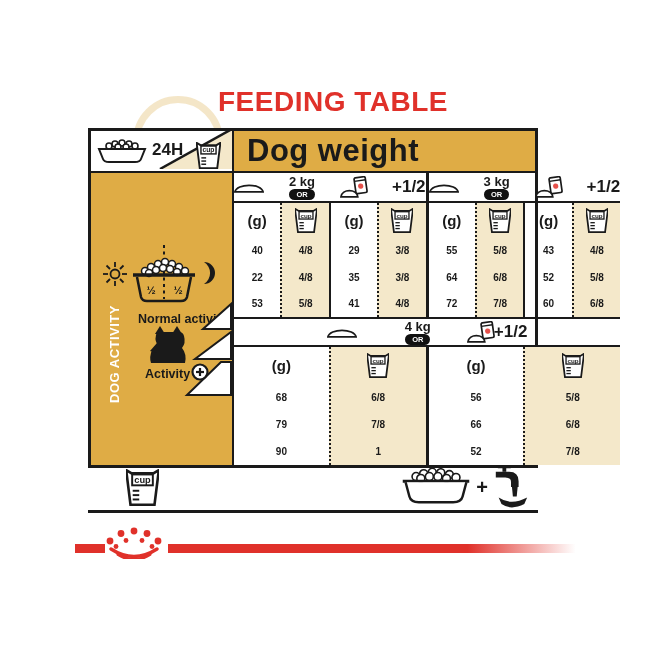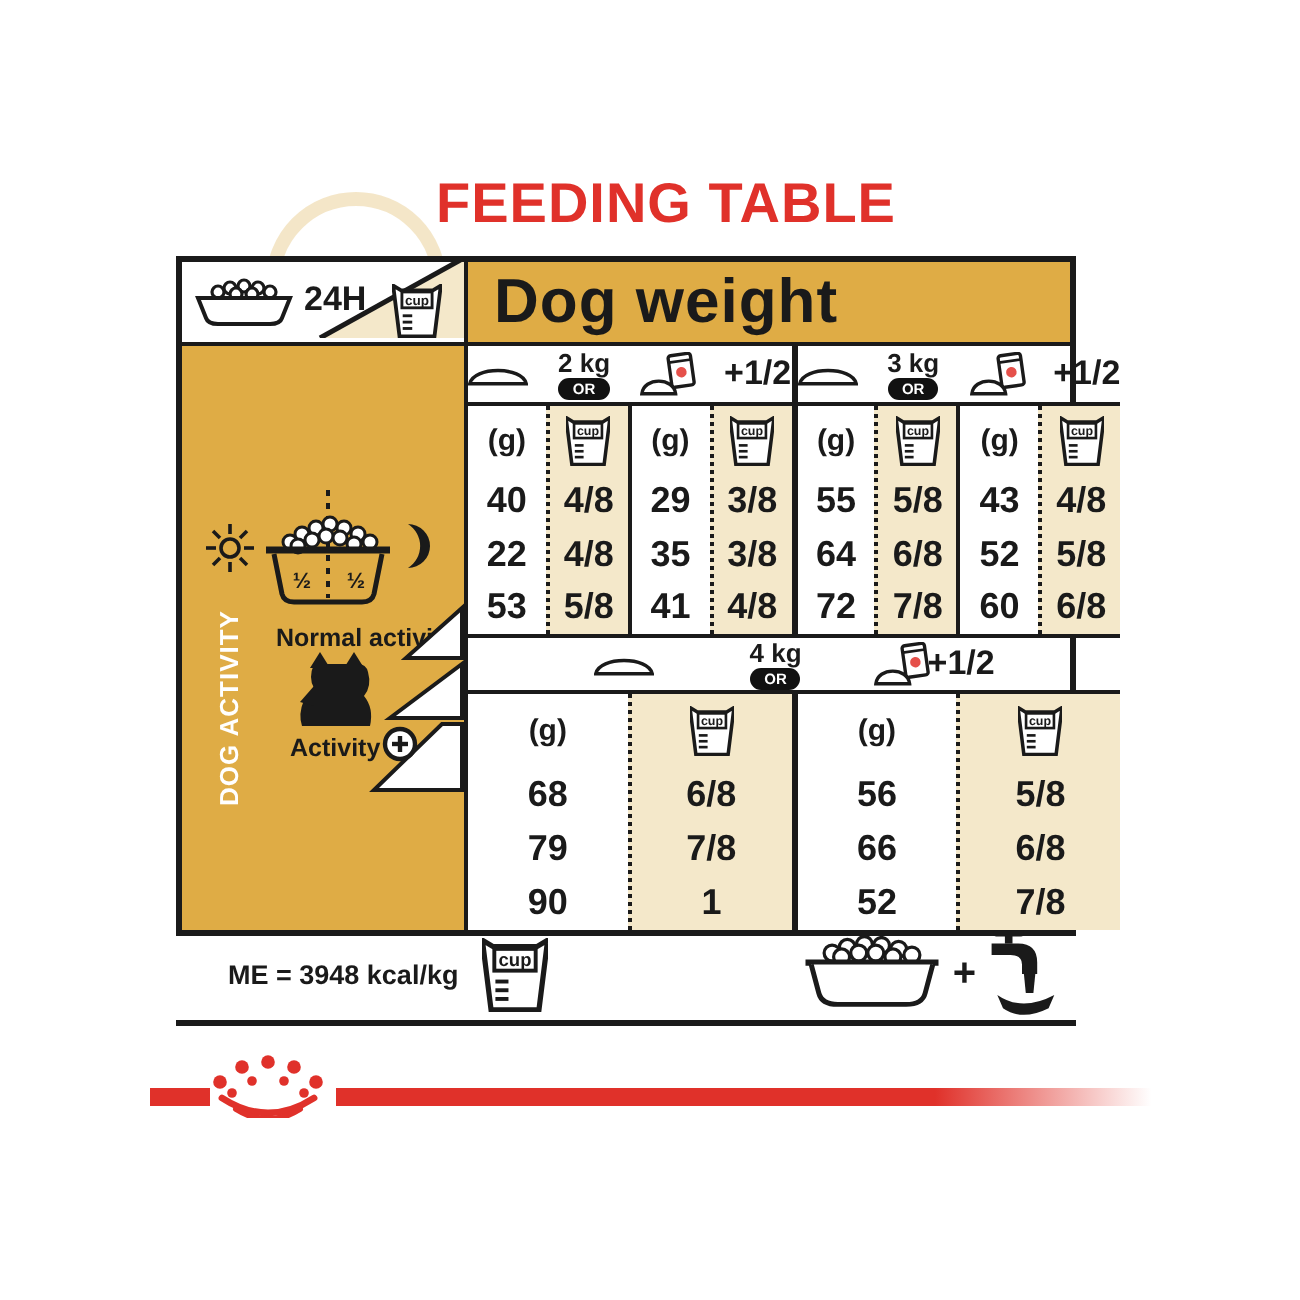--- a/index.html
+++ b/index.html
@@ -19,21 +19,21 @@
   .corner .h24{position:absolute;left:61px;top:9px;font-size:17px;font-weight:bold;}
   .corner .cup-s{position:absolute;left:105px;top:11px;}
   .corner .bowlmini{position:absolute;left:5px;top:7px;}
   .dogweight{flex:1;background:#DFAC45;border-left:2.5px solid #1a1a1a;display:flex;
          align-items:center;padding-left:13px;font-size:31px;font-weight:bold;letter-spacing:.5px;}
   
   .row-main{flex:1;display:flex;}
   .sidebar{width:141px;flex:0 0 141px;background:#DFAC45;border-right:2.5px solid #1a1a1a;position:relative;}
   .content{flex:1;display:flex;flex-direction:column;}
   .ghr{height:28px;flex:0 0 28px;display:flex;border-bottom:2px solid #1a1a1a;}
-  .group{flex:1;display:flex;align-items:center;justify-content:center;gap:15px;}
+  .group{flex:1;display:flex;align-items:center;justify-content:center;gap:25px;}
   .group + .group{border-left:3px solid #1a1a1a;}
   .orwrap{display:flex;flex-direction:column;align-items:center;}
   .kg{font-size:13px;font-weight:bold;line-height:13px;white-space:nowrap;}
   .or{background:#111;color:#fff;font-size:7.5px;font-weight:bold;line-height:9px;
       padding:1px 7px;border-radius:6px;margin-top:1px;}
   .plushalf{font-size:17px;font-weight:bold;margin-left:-3px;}
   .sub{display:flex;}
   .sub-top{height:114px;flex:0 0 114px;border-bottom:2.5px solid #1a1a1a;}
   .khr{height:26px;flex:0 0 26px;display:flex;align-items:center;justify-content:center;
        border-bottom:2px solid #1a1a1a;}
@@ -41,21 +41,21 @@
   .khr .pouch{margin-left:36px;}
   .sub-bot{flex:1;}
   .half{flex:1;display:flex;}
   .half + .half{border-left:3px solid #1a1a1a;}
   .col{flex:1;display:flex;flex-direction:column;align-items:center;}
   .col-cup{background:#F4E8CA;border-left:2px dotted #1a1a1a;}
   .col-sep{border-left:2px solid #1a1a1a;}
   .unit{height:34px;flex:0 0 34px;display:flex;align-items:center;justify-content:center;
         font-size:15px;font-weight:bold;}
   .sub-bot .unit{height:37px;flex:0 0 37px;}
-  .val{flex:1;display:flex;align-items:center;justify-content:center;font-size:18px;font-weight:bold;}
+  .val{flex:1;display:flex;align-items:center;justify-content:center;font-size:10px;font-weight:bold;}
   
   .vlabel{position:absolute;left:16px;top:130px;height:100px;writing-mode:vertical-rl;
           transform:rotate(180deg);font-size:13px;font-weight:bold;color:#fff;letter-spacing:.5px;
           display:flex;align-items:center;}
   .sun{position:absolute;left:11px;top:88px;}
   .kbowl{position:absolute;left:40px;top:72px;}
   .moon{position:absolute;left:109px;top:88px;}
   .normlbl{position:absolute;left:47px;top:139px;font-size:12.5px;font-weight:bold;}
   .tris{position:absolute;right:0;top:126px;}
   .dogsil{position:absolute;left:58px;top:152px;}
@@ -377,21 +377,20 @@
               <div class="val">7/8</div>
             </div>
           </div>
         </div>
 
       </div>
     </div>
   </div>
 
   <div class="footer">
-    <span class="metext">ME = 3948 kcal/kg</span>
     <svg class="cup-b" width="33" height="37" viewBox="0 0 30 34">
       <path d="M0,1 L5,4 H25 L30,1 L26,33 H4 Z" fill="#fff" stroke="#1a1a1a" stroke-width="2.4"></path>
       <rect x="5.5" y="5" width="19" height="10" fill="none" stroke="#1a1a1a" stroke-width="1.8"></rect>
       <text x="15" y="13" text-anchor="middle" font-size="8.5" font-weight="bold" fill="#1a1a1a">cup</text>
       <line x1="6" y1="20" x2="12" y2="20" stroke="#1a1a1a" stroke-width="1.8"></line>
       <line x1="6" y1="24" x2="12" y2="24" stroke="#1a1a1a" stroke-width="1.8"></line>
       <line x1="6" y1="28" x2="12" y2="28" stroke="#1a1a1a" stroke-width="1.8"></line>
     </svg>
     <svg class="fbowl" width="72" height="38" viewBox="0 0 74 40">
       <g fill="#fff" stroke="#1a1a1a" stroke-width="1.7">

